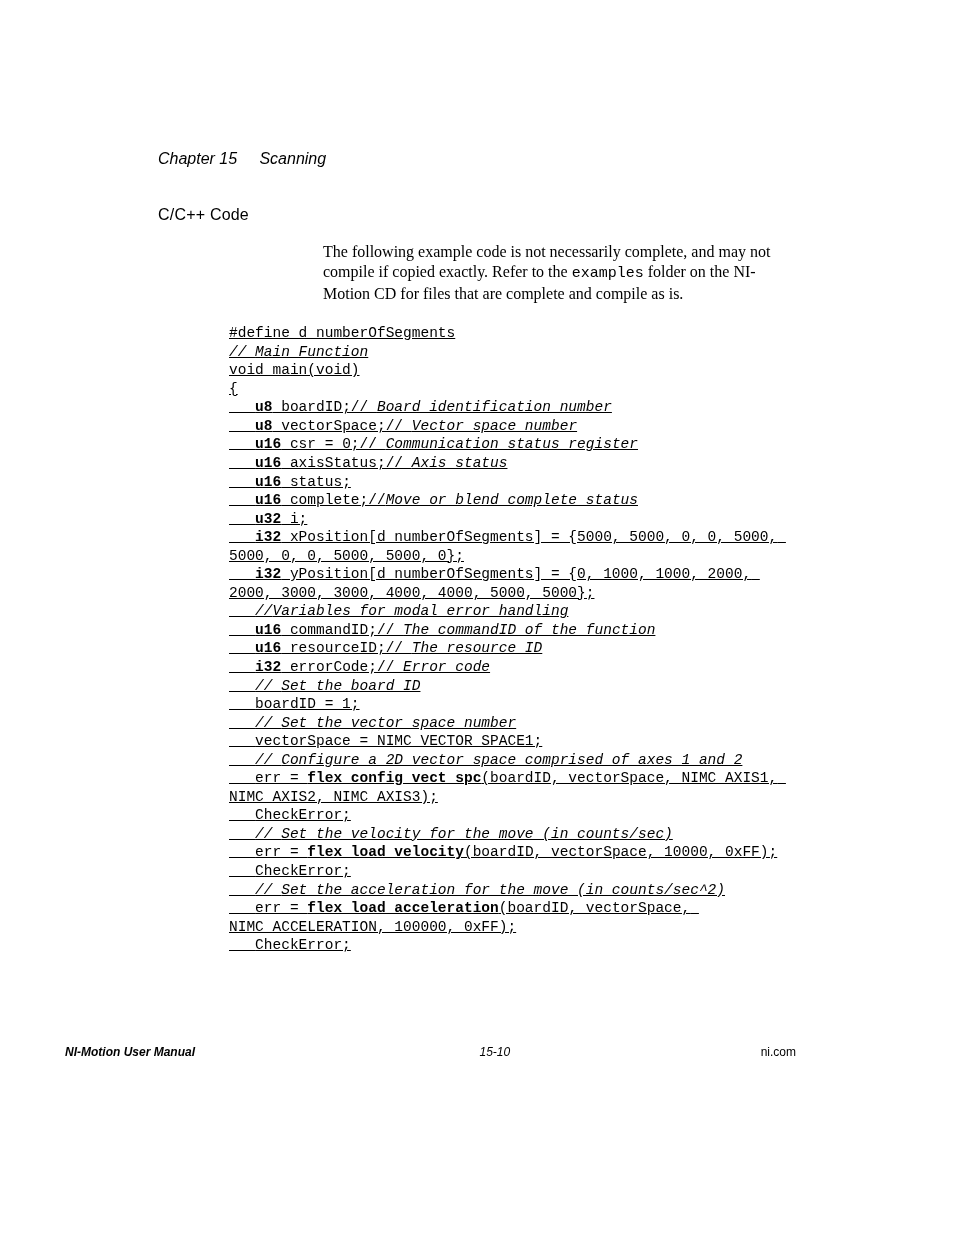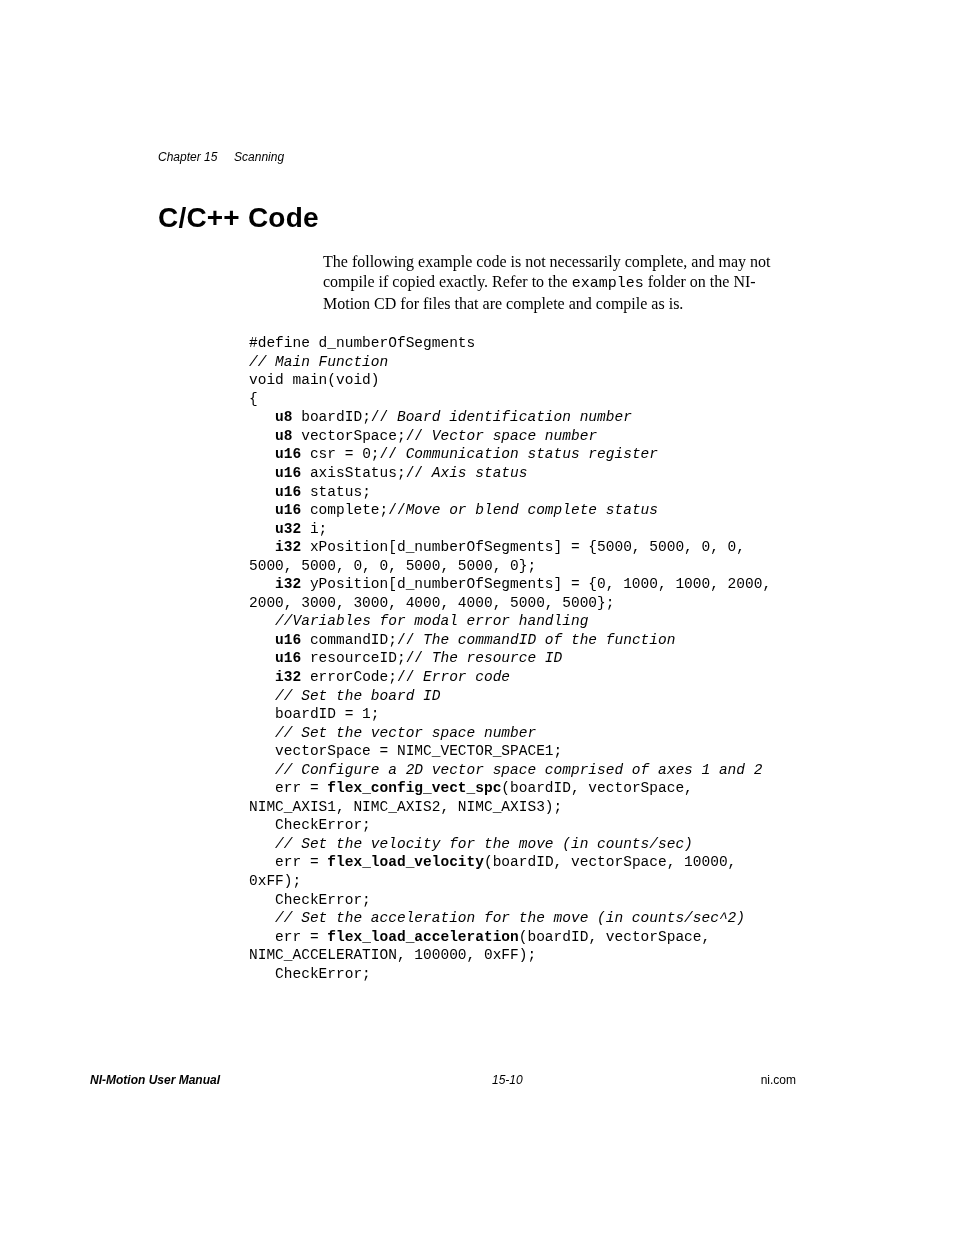--- a/index.html
+++ b/index.html
@@ -10,52 +10,53 @@
     color: #000;
     width: 954px;
   }
   .page {
     padding: 150px 158px 90px 158px;
     box-sizing: border-box;
   }
   .chapter-line {
     font-family: Arial, Helvetica, sans-serif;
     font-style: italic;
-    font-size: 12px;
+    font-size: 16px;
     margin-bottom: 38px;
   }
   .h1 {
     font-family: Arial, Helvetica, sans-serif;
-    font-weight: bold;
-    font-size: 28px;
+    font-weight: normal;
+    font-size: 16px;
     margin-bottom: 18px;
     letter-spacing: 0.2px;
   }
   .intro {
     margin-left: 165px;
     font-size: 16px;
     line-height: 1.28;
     margin-bottom: 20px;
   }
   .code-block {
-    margin-left: 91px;
+    margin-left: 71px;
     font-family: "Courier New", Courier, monospace;
     font-size: 14.5px;
     line-height: 1.28;
     white-space: pre-wrap;
     word-wrap: break-word;
+    text-decoration: underline;
   }
   .code-block .bold { font-weight: bold; }
   .code-block .ital { font-style: italic; }
   .mono-inline {
     font-family: "Courier New", Courier, monospace;
     font-size: 15px;
   }
   .footer {
-    padding: 0 158px 0 90px;
+    padding: 0 158px 0 65px;
     display: flex;
     justify-content: space-between;
     align-items: flex-start;
     font-family: Arial, Helvetica, sans-serif;
     font-size: 12px;
   }
   .footer .left { font-style: italic; font-weight: bold; }
   .footer .center { font-style: italic; margin-left: 34px; }
   .footer .right { }
 </style>

